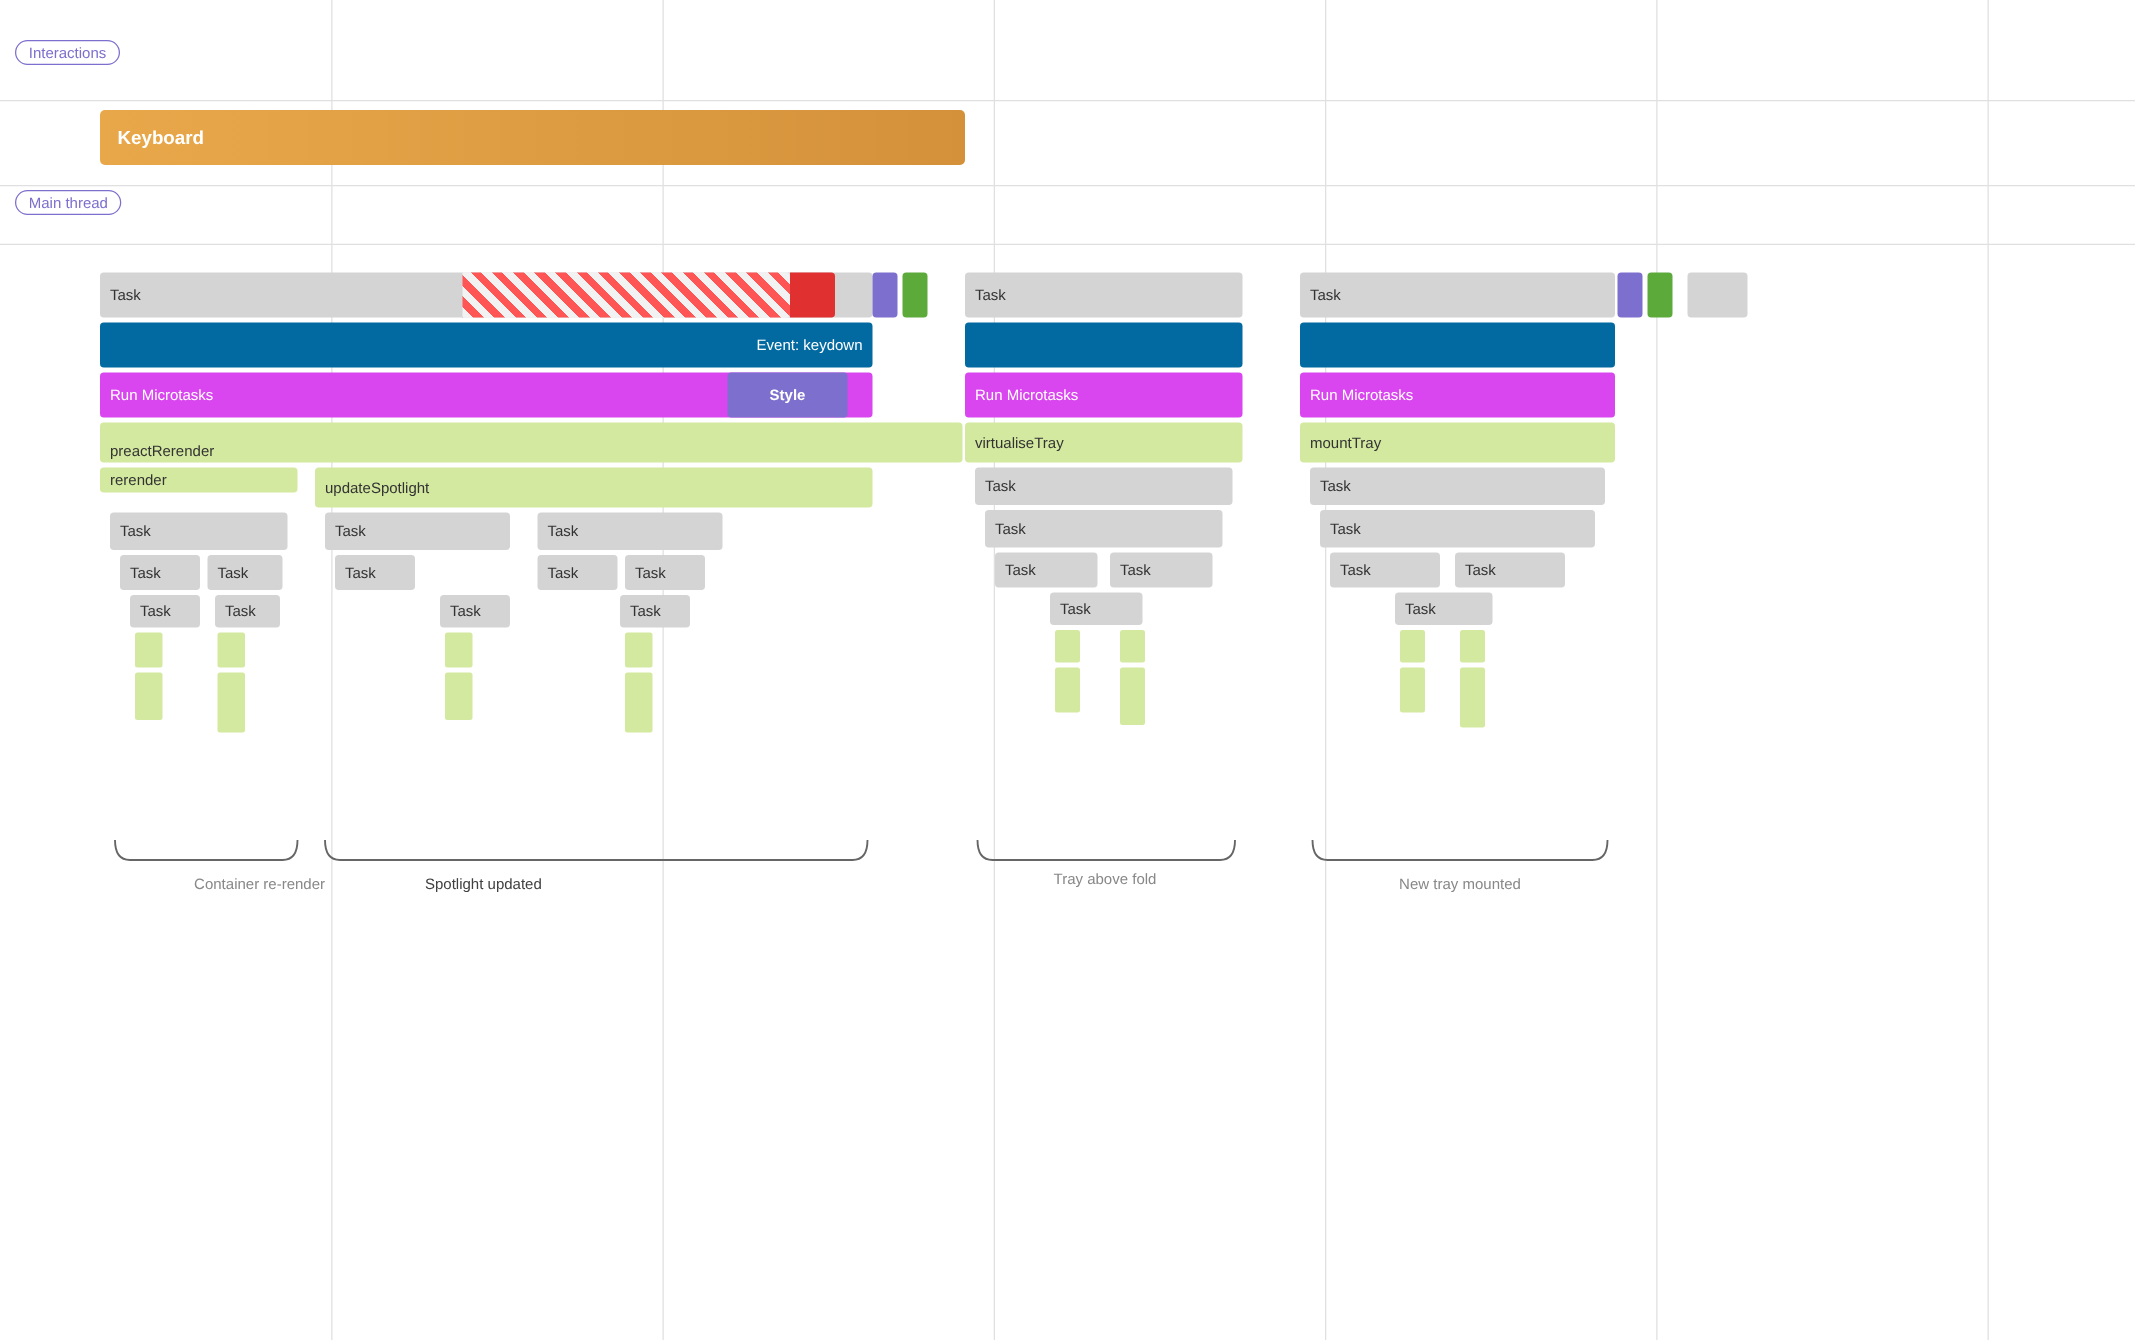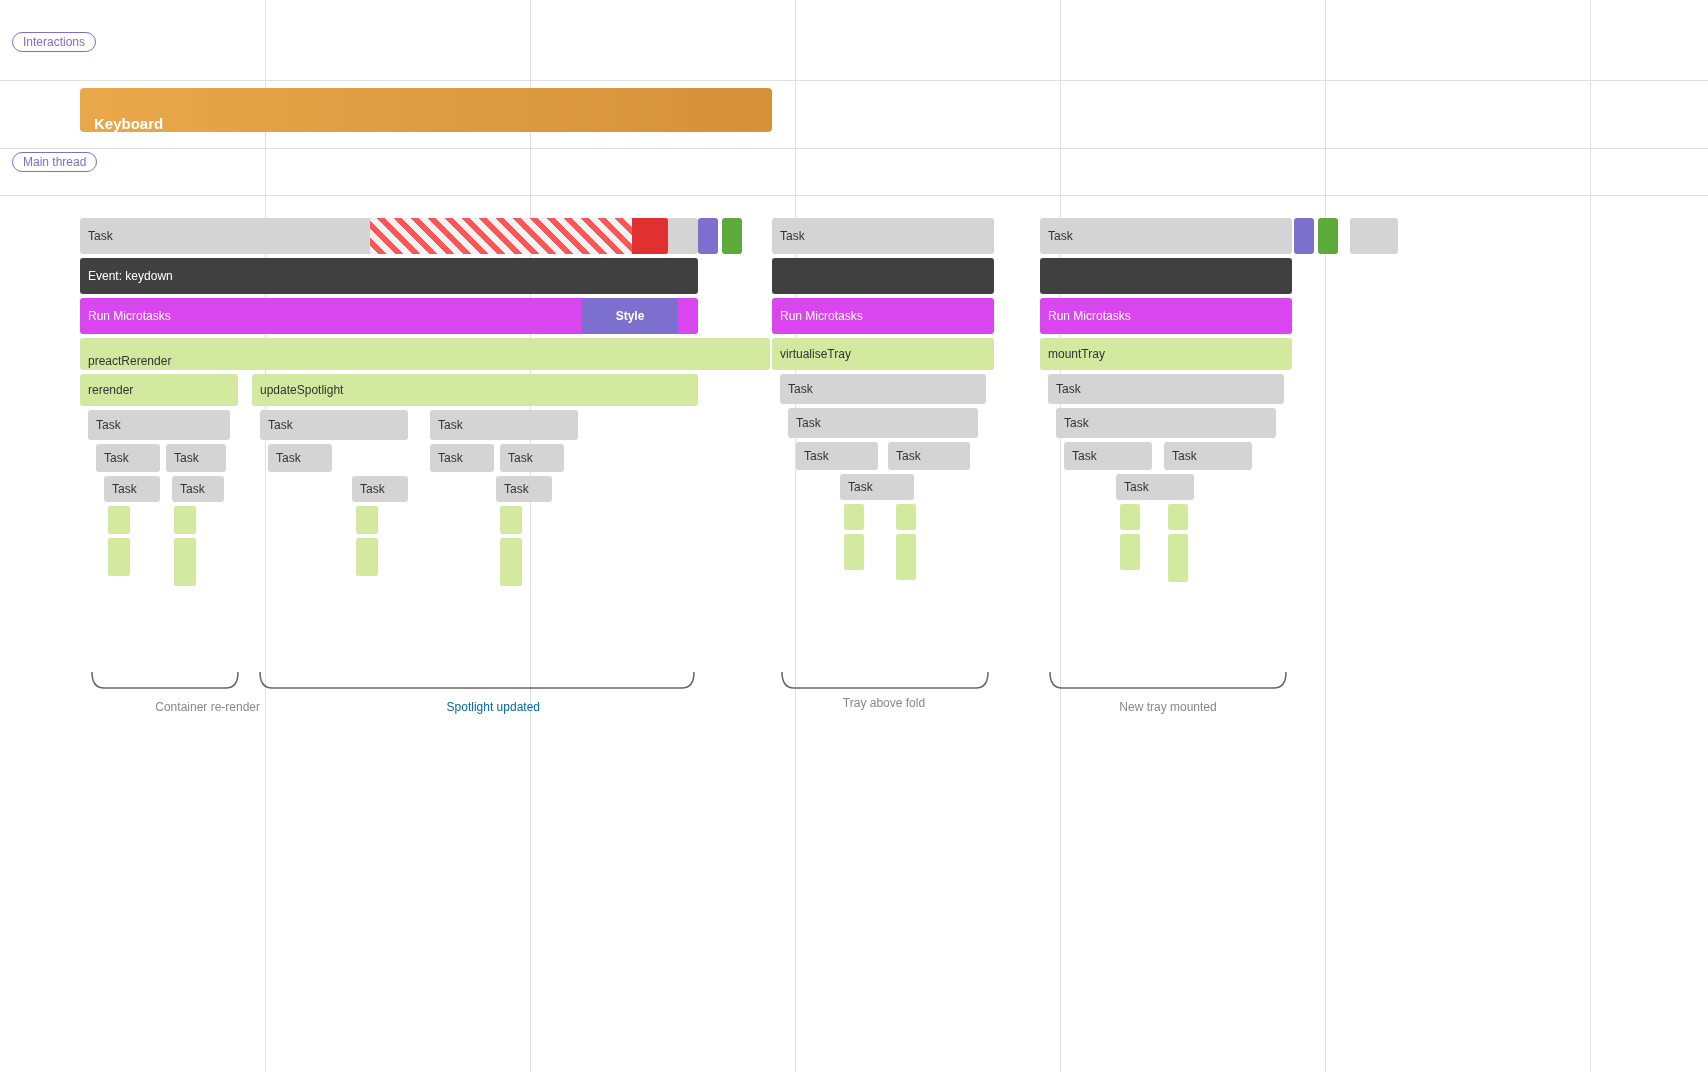--- a/index.html
+++ b/index.html
@@ -58,21 +58,21 @@
     
     .keyboard-bar {
       position: absolute;
       top: 88px;
       left: 80px;
       width: 692px;
       height: 44px;
       background: linear-gradient(90deg, #e8a84a 0%, #d4913a 100%);
       border-radius: 4px;
       display: flex;
-      align-items: flex-end;
+      align-items: center;
       padding-left: 14px;
       color: #fff;
       font-size: 15px;
       font-weight: 600;
     }
 
     
     .main-thread-badge {
       position: absolute;
       top: 152px;
@@ -89,22 +89,23 @@
       font-size: 12px;
       font-weight: 500;
       overflow: hidden;
       white-space: nowrap;
     }
     .block-task {
       background: #d4d4d4;
       color: #333;
     }
     .block-event {
-      background: #404040;
+      background: #0369a1;
       color: #fff;
+      justify-content: flex-end;
     }
     .block-microtask {
       background: #d946ef;
       color: #fff;
     }
     .block-green-light {
       background: #d4e9a0;
       color: #333;
     }
     .block-style {
@@ -167,21 +168,21 @@
   </div>
 
   <div class="block block-style" style="position:absolute; top:298px; left:582px; width:96px; height:36px; border-radius:3px; display:flex; align-items:center; justify-content:center;">
     <span>Style</span>
   </div>
 
   <div class="block block-green-light" style="position:absolute; top:338px; left:80px; width:690px; height:32px;align-items:flex-end;">
     <span>preactRerender</span>
   </div>
 
-  <div class="block block-green-light" style="position:absolute; top:374px; left:80px; width:158px; height:32px;">
+  <div class="block block-green-light" style="position:absolute; top:374px; left:80px; width:158px; height:20px;">
     <span>rerender</span>
   </div>
   <div class="block block-green-light" style="position:absolute; top:374px; left:252px; width:446px; height:32px;">
     <span>updateSpotlight</span>
   </div>
 
   <div class="block block-task" style="position:absolute; top:410px; left:88px; width:142px; height:30px;">
     <span>Task</span>
   </div>
 
@@ -315,21 +316,21 @@
   <div class="block block-task" style="position:absolute; top:218px; left:1350px; width:48px; height:36px;"></div>
 
   <svg class="bracket-svg" style="position:absolute; top:668px; left:84px; width:162px; height:24px;" viewBox="0 0 162 24">
     <path d="M8,4 Q8,20 20,20 L80,20 Q80,20 80,20 M154,4 Q154,20 142,20 L80,20" fill="none" stroke="#666" stroke-width="1.5"></path>
   </svg>
   <div style="position:absolute; top:700px; left:60px; width:200px; text-align:right; color:#888; font-size:12px;">Container re-render</div>
 
   <svg class="bracket-svg" style="position:absolute; top:668px; left:252px; width:450px; height:24px;" viewBox="0 0 450 24">
     <path d="M8,4 Q8,20 20,20 L224,20 Q224,20 224,20 M442,4 Q442,20 430,20 L224,20" fill="none" stroke="#666" stroke-width="1.5"></path>
   </svg>
-  <div style="position:absolute; top:700px; left:340px; width:200px; text-align:right; color:#0369a1; font-size:12px;">Spotlight updated</div>
+  <div style="position:absolute; top:700px; left:340px; width:200px; text-align:left; color:#404040; font-size:12px;">Spotlight updated</div>
 
   <svg class="bracket-svg" style="position:absolute; top:668px; left:774px; width:222px; height:24px;" viewBox="0 0 222 24">
     <path d="M8,4 Q8,20 20,20 L110,20 M214,4 Q214,20 202,20 L110,20" fill="none" stroke="#666" stroke-width="1.5"></path>
   </svg>
   <div style="position:absolute; top:696px; left:772px; width:224px; text-align:center; color:#888; font-size:12px;">Tray above fold</div>
 
   <svg class="bracket-svg" style="position:absolute; top:668px; left:1042px; width:252px; height:24px;" viewBox="0 0 252 24">
     <path d="M8,4 Q8,20 20,20 L125,20 M244,4 Q244,20 232,20 L125,20" fill="none" stroke="#666" stroke-width="1.5"></path>
   </svg>
   <div style="position:absolute; top:700px; left:1040px; width:256px; text-align:center; color:#888; font-size:12px;">New tray mounted</div>

